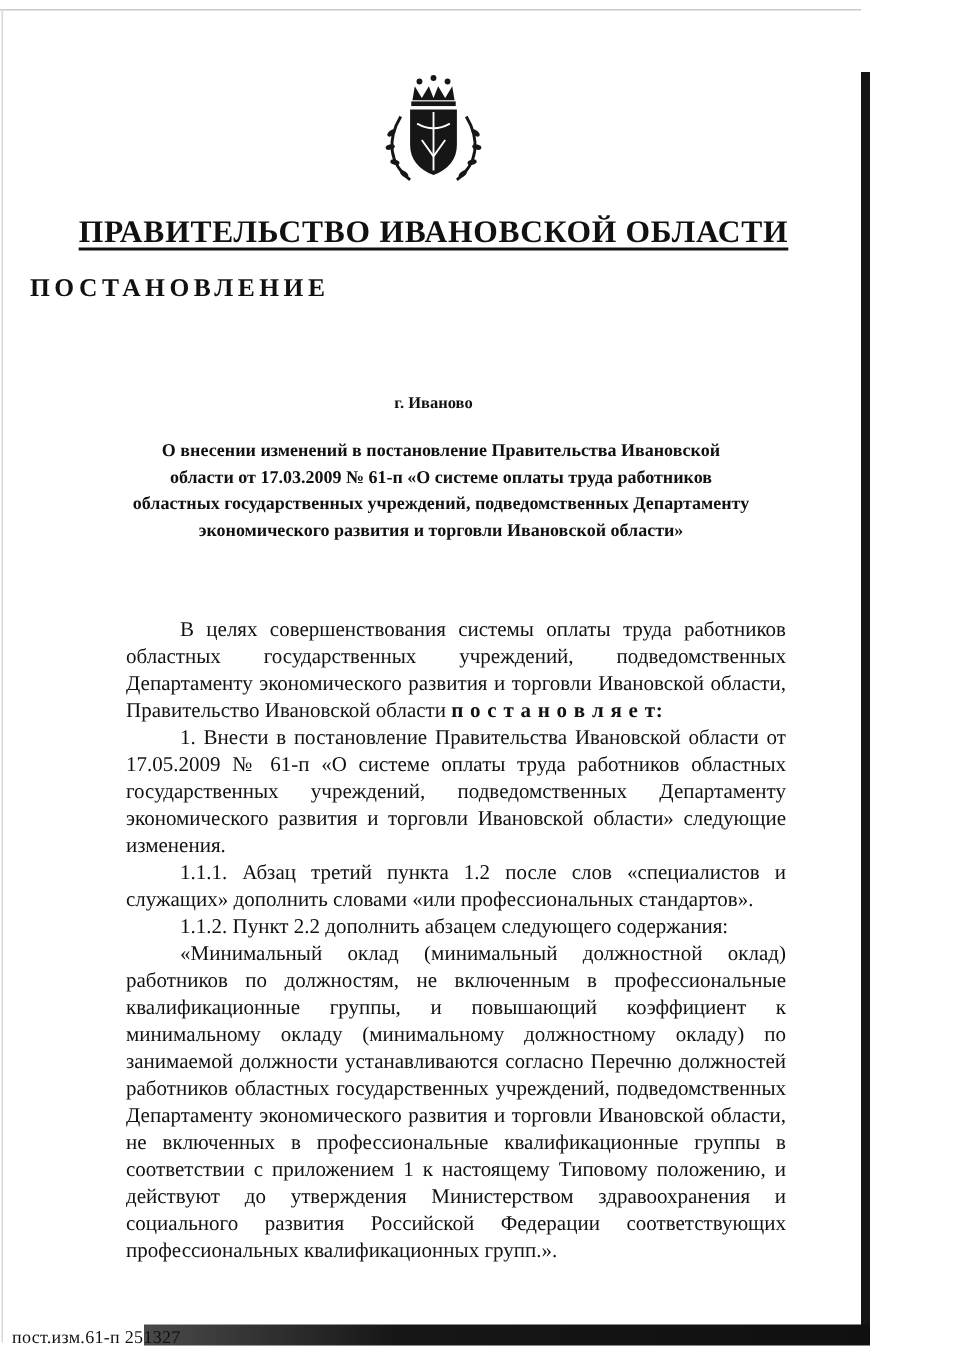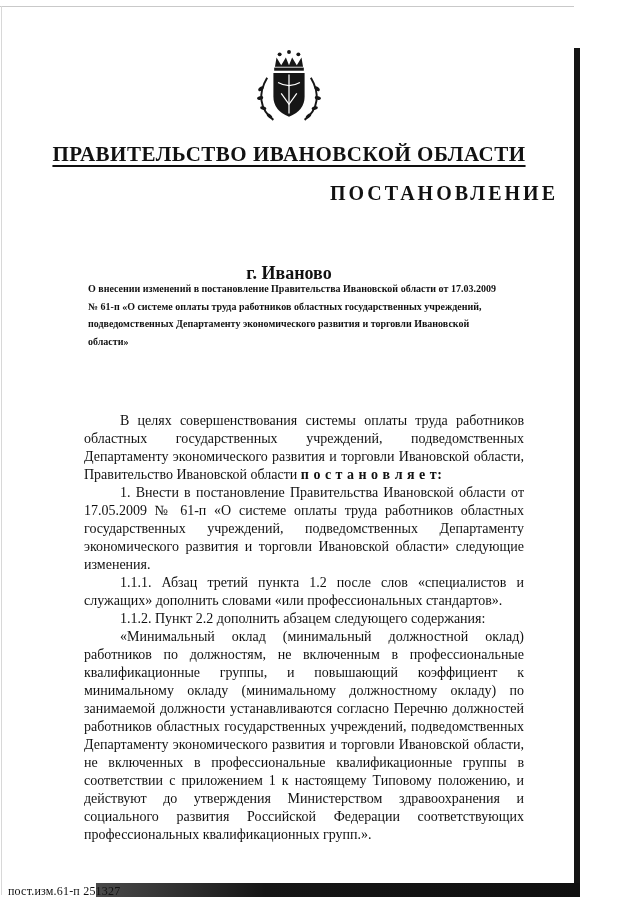--- a/index.html
+++ b/index.html
@@ -22,40 +22,40 @@
   
   .emblem { position:absolute; top:48px; left:0; right:10px; text-align:center; }
 
   
   .gov-title {
     position:absolute; top:142px; left:20px; right:30px; text-align:center;
     font-size:21px; font-weight:bold; letter-spacing:0.5px;
     text-decoration:underline; text-underline-offset:4px;
   }
   .doc-type {
-    position:absolute; top:182px; left:20px; right:30px; text-align:right;
-    font-size:20px; font-weight:bold; letter-spacing:3px;
+    position:absolute; top:182px; left:20px; right:30px; text-align:left;
+    font-size:17px; font-weight:bold; letter-spacing:3px;
   }
 
   
   .date-line { position:absolute; top:240px; left:0; right:10px; text-align:center; font-size:15px; }
   .date-line .gap { display:inline-block; width:6px; }
   .blank { display:inline-block; border-bottom:1.4px solid #222; text-align:center;
            vertical-align:bottom; padding:0 10px; }
   .blank-date { min-width:116px; }
   .blank-num  { min-width:58px; }
   .handwritten { display:inline-block; font-style:italic; font-weight:600;
                  letter-spacing:1.5px; font-size:16px; color:#14141f; transform:rotate(-1deg); }
 
   .city { position:absolute; top:263px; left:0; right:10px; text-align:center;
-          font-weight:bold; font-size:18px; }
+          font-weight:bold; font-size:11px; }
 
   .subject {
-    position:absolute; top:280px; left:88px; right:88px; text-align:left;
-    font-weight:bold; font-size:10px; line-height:17.5px;
+    position:absolute; top:292px; left:88px; right:88px; text-align:center;
+    font-weight:bold; font-size:12px; line-height:17.5px;
   }
 
   .body-text {
     position:absolute; top:412px; left:84px; right:64px;
     font-size:14px; line-height:18px; text-align:justify;
   }
   .body-text p { text-indent:36px; }
   .body-text b { letter-spacing:0.5px; }
 
   .footer { position:absolute; left:8px; top:884px; font-size:12px; letter-spacing:0.2px; }

